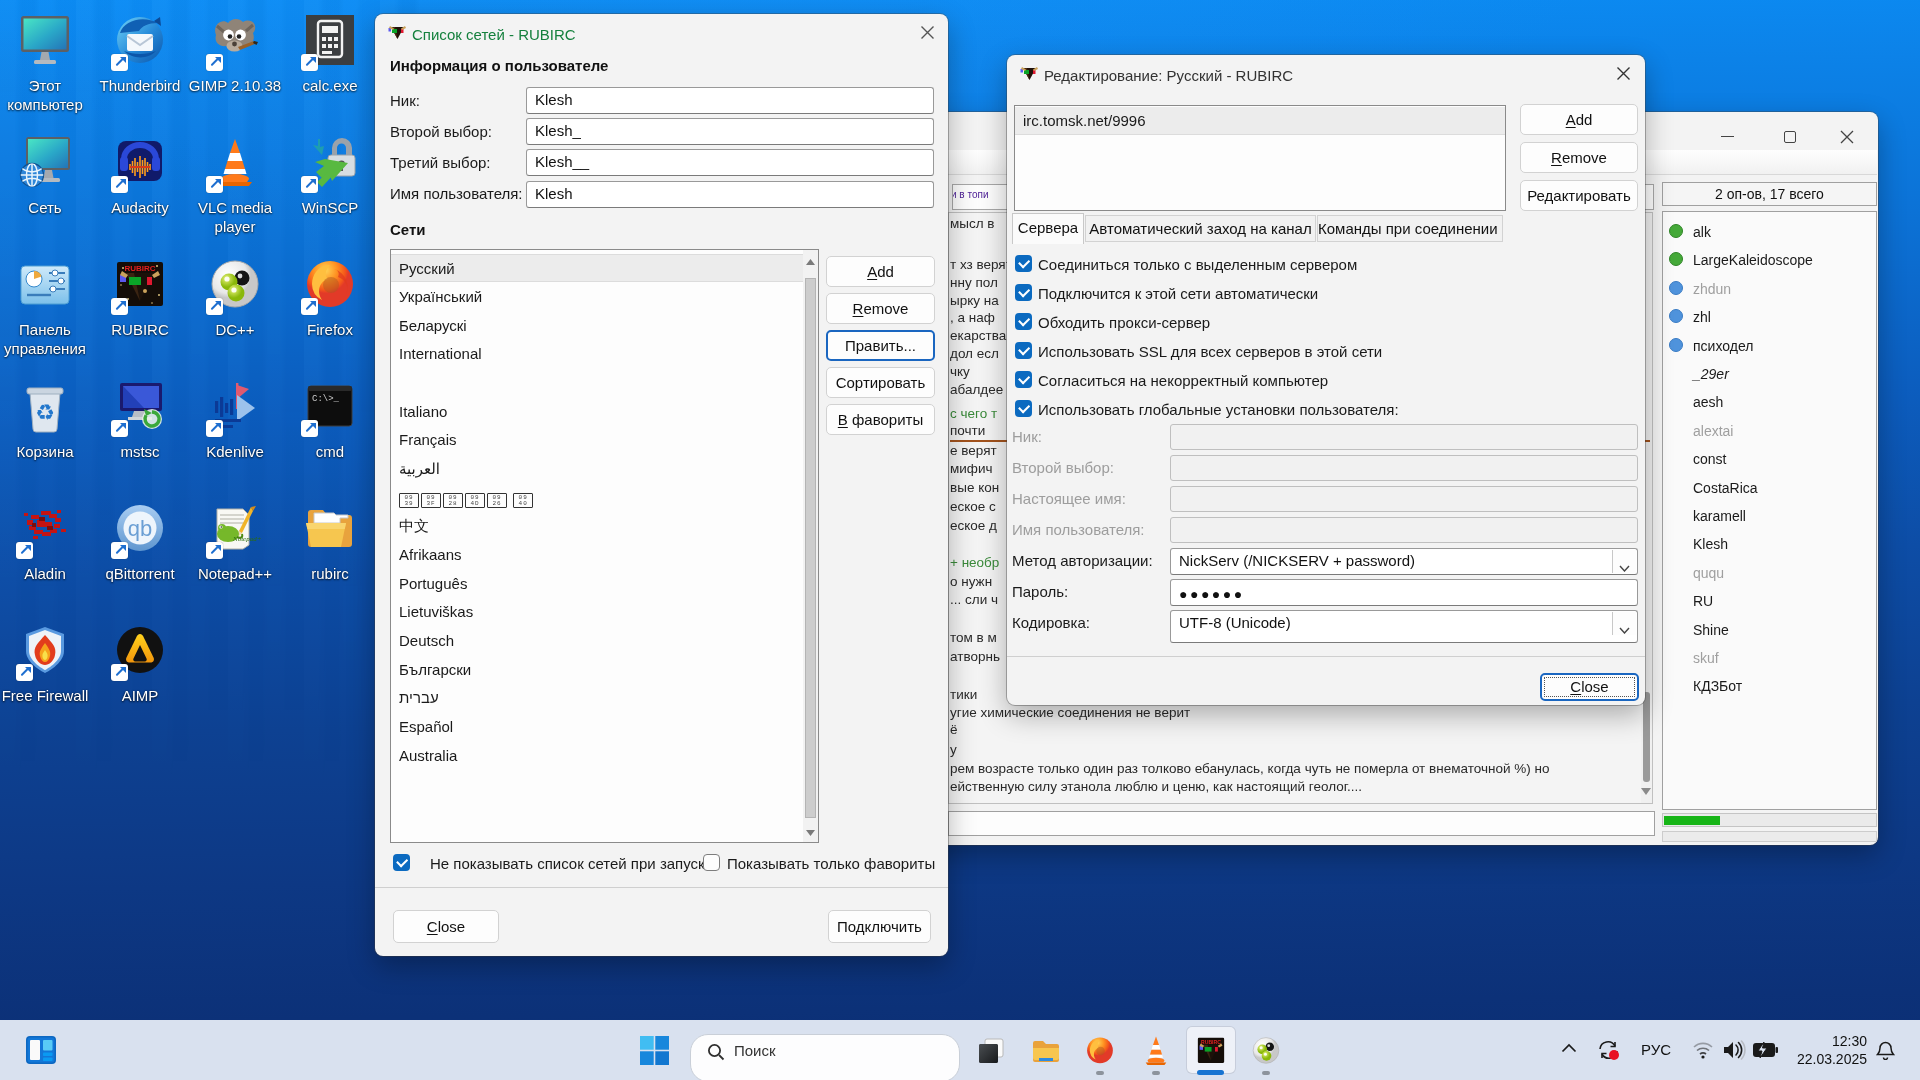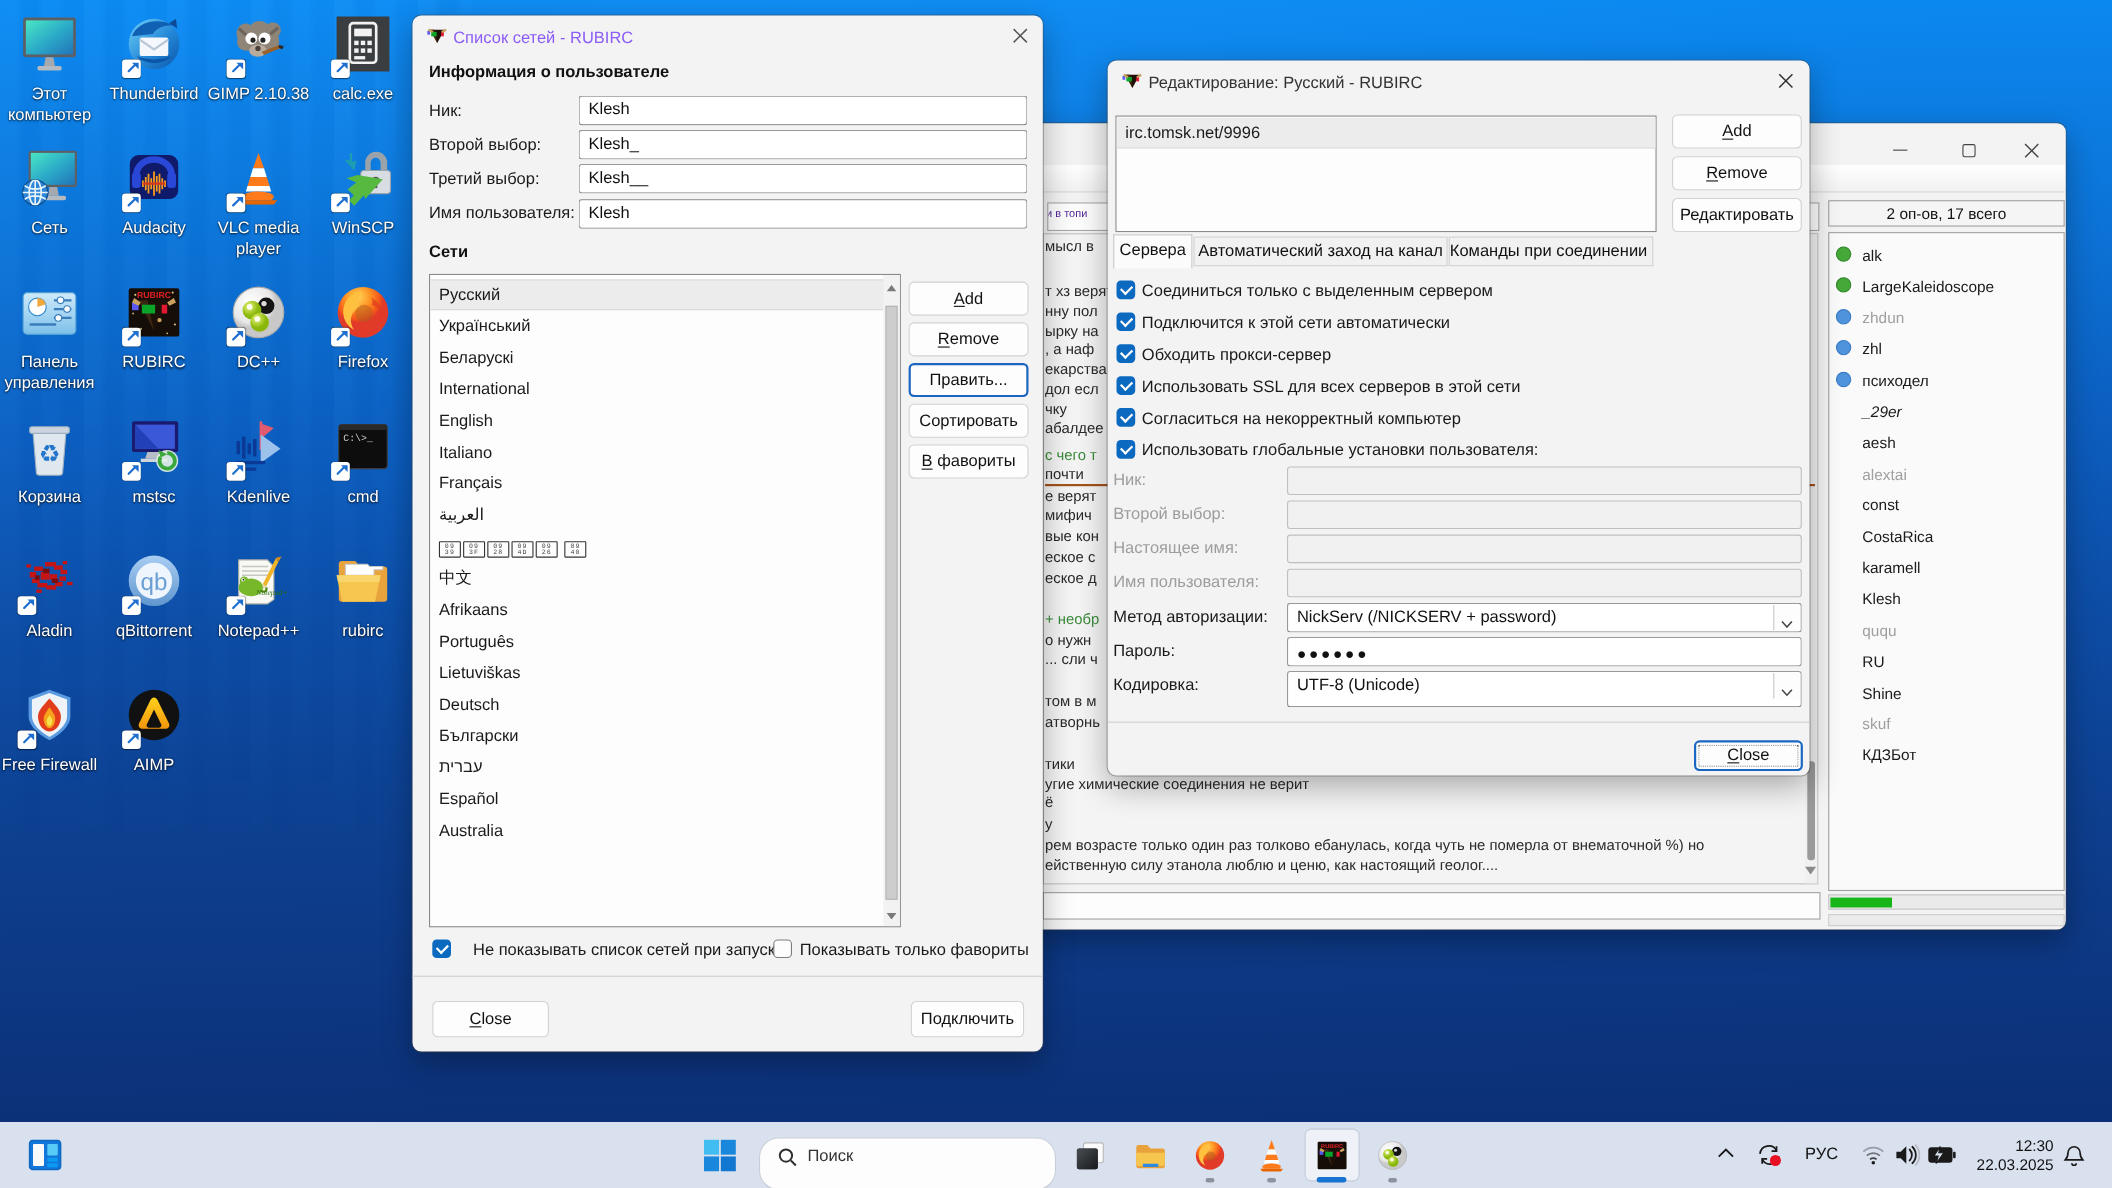--- a/index.html
+++ b/index.html
@@ -25,21 +25,21 @@
     border-radius:3px; box-shadow:0 0 1px rgba(0,0,0,.5); }
   .sc:before { content:""; position:absolute; left:3.5px; top:7.2px; width:9.5px; height:2.4px;
     background:#1e6fd0; transform:rotate(-45deg); border-radius:1px; }
   .sc:after { content:""; position:absolute; right:2.5px; top:2.5px; width:0; height:0;
     border-top:6.5px solid #1e6fd0; border-left:6.5px solid transparent; }
 
   
   .win { position:absolute; background:#f3f3f3; border-radius:8px;
     box-shadow:0 10px 28px rgba(0,0,0,.30), 0 0 0 1px rgba(70,70,70,.38); }
   .tbar { position:relative; height:40px; }
-  .tbar .ttl { position:absolute; left:37px; top:12px; font-size:15px; color:#8b5cf6; }
+  .tbar .ttl { position:absolute; left:37px; top:12px; font-size:15px; color:#15803d; }
   .tbar .x { position:absolute; top:11px; font-size:17px; color:#555; }
   .ficon { position:absolute; left:13px; top:9px; width:19px; height:19px; }
 
   .lbl15 { font-size:15px; color:#1a1a1a; }
   .inp { position:absolute; background:#fff; border:1px solid #999; border-bottom-color:#7a7a7a;
     border-radius:3px; font-size:15px; color:#111; padding:3px 8px 0; }
   .inp-dis { position:absolute; background:#f1f1f1; border:1px solid #bfbfbf; border-radius:3px; }
   .btn { position:absolute; background:#fdfdfd; border:1px solid #d2d2d2; border-radius:5px;
     font-size:15px; color:#111; text-align:center; }
   .cb { position:absolute; width:16.5px; height:16.5px; border-radius:4px; }
@@ -242,21 +242,20 @@
   <div class="inp" style="left:151px; top:104px; width:408px; height:27px;">Klesh_</div>
   <div class="inp" style="left:151px; top:135px; width:408px; height:27px;">Klesh__</div>
   <div class="inp" style="left:151px; top:167px; width:408px; height:27px;">Klesh</div>
   <div style="position:absolute; left:15px; top:207px; font-size:15px; font-weight:bold; color:#111;">Сети</div>
 
   <div style="position:absolute; left:15px; top:235px; width:429px; height:594px; background:#fdfdfd; border:1px solid #8a8a8a; overflow:hidden; font-size:15px; color:#1a1a1a;">
     <div class="nrow" style="top:4px; background:#ececec; border-top:1px solid #dcdcdc; border-bottom:1px solid #dcdcdc;">Русский</div>
     <div class="nrow" style="top:33px;">Український</div>
     <div class="nrow" style="top:62px;">Беларускі</div>
     <div class="nrow" style="top:90px;">International</div>
-    <div class="nrow" style="top:119px;">English</div>
     <div class="nrow" style="top:148px;">Italiano</div>
     <div class="nrow" style="top:176px;">Français</div>
     <div class="nrow" style="top:205px;">العربية</div>
     <div class="nrow" style="top:234px;"><span class="tofu">09<br>39</span><span class="tofu">09<br>3F</span><span class="tofu">09<br>28</span><span class="tofu">09<br>4D</span><span class="tofu">09<br>26</span> <span class="tofu">09<br>40</span></div>
     <div class="nrow" style="top:262px;">中文</div>
     <div class="nrow" style="top:291px;">Afrikaans</div>
     <div class="nrow" style="top:320px;">Português</div>
     <div class="nrow" style="top:348px;">Lietuviškas</div>
     <div class="nrow" style="top:377px;">Deutsch</div>
     <div class="nrow" style="top:406px;">Български</div>

